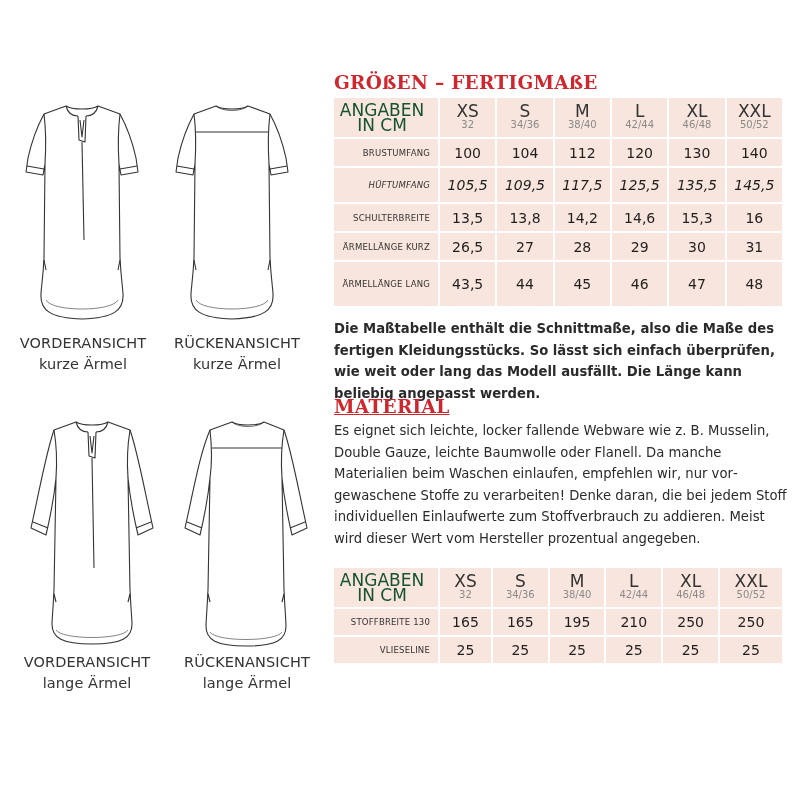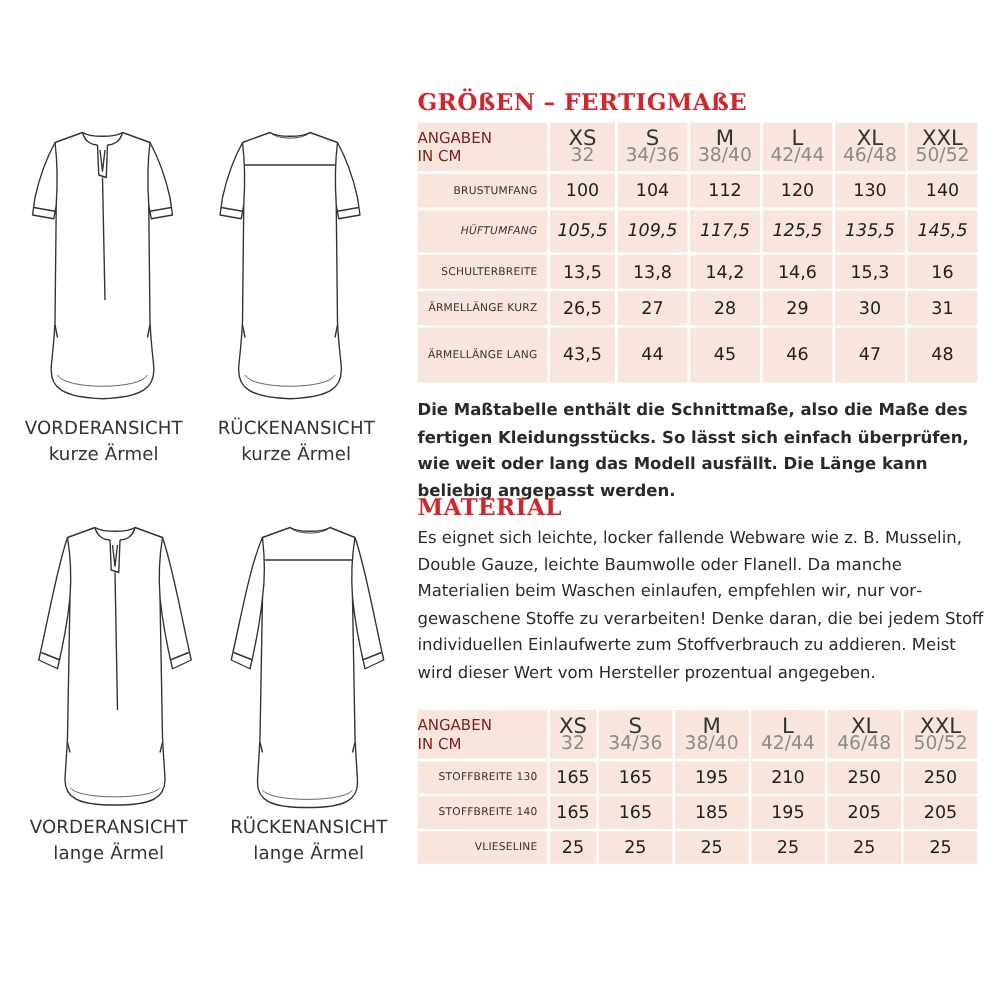--- a/index.html
+++ b/index.html
@@ -8,25 +8,25 @@
   .fig { position:absolute; }
   .fig svg { display:block; }
   .caption { position:absolute; text-align:center; font-family:"DejaVu Sans", sans-serif;
              color:#333; font-size:14.5px; line-height:21px; letter-spacing:0.1px; }
   .caption .cap-line2 { display:block; }
   h2.sec { position:absolute; margin:0; font-family:"DejaVu Serif", serif; font-weight:bold;
            color:#d0262d; font-size:18.5px; letter-spacing:0.3px; }
   table.sz { position:absolute; border-collapse:collapse; background:#f8e5dd;
              font-family:"DejaVu Sans", sans-serif; }
   table.sz td, table.sz th { border:2px solid #ffffff; padding:0; text-align:center; }
-  table.sz th.corner { text-align:left; padding-right:8px; color:#7f1d1d; font-weight:normal;
-                       font-size:12px; line-height:15px; }
+  table.sz th.corner { text-align:center; padding-right:8px; color:#14532d; font-weight:normal;
+                       font-size:17px; line-height:15px; }
   table.sz th.size { font-weight:normal; color:#333; }
   table.sz th.size .s-name { display:block; font-size:17px; line-height:14px; }
-  table.sz th.size .s-num { display:block; font-size:15px; line-height:13px; color:#8a8a8a; }
+  table.sz th.size .s-num { display:block; font-size:10px; line-height:13px; color:#8a8a8a; }
   table.sz td.rlabel { text-align:right; padding-right:8px; font-size:8.5px; letter-spacing:0.2px; color:#333; }
   table.sz td.val { font-size:14px; color:#1f1f1f;margin-left:12px; }
   p.body { position:absolute; margin:0; font-size:13.2px; line-height:21.5px; color:#2a2a2a; }
 </style>
 </head>
 <body>
 
 <div class="fig" style="left:22px;top:100px;">
   <svg width="120" height="225" viewBox="0 0 120 225" fill="none" stroke="#333" stroke-width="1.1" stroke-linejoin="round">
 
@@ -207,21 +207,21 @@
         <td class="val">45</td>
         <td class="val">46</td>
         <td class="val">47</td>
         <td class="val">48</td>
       </tr>
     </tbody>
 </table>
 
 <p class="body" style="left:334px;top:318px;width:460px;font-weight:bold;">Die Maßtabelle enthält die Schnittmaße, also die Maße des fertigen Kleidungsstücks. So lässt sich einfach überprüfen, wie weit oder lang das Modell ausfällt. Die Länge kann beliebig angepasst werden.</p>
 
-<h2 class="sec" style="left:334px;top:396px;">MATERIAL</h2>
+<h2 class="sec" style="left:334px;top:396px;text-decoration:underline;">MATERIAL</h2>
 
 <p class="body" style="left:334px;top:420px;width:462px;hyphens:manual;">Es eignet sich leichte, locker fallende Webware wie z. B. Musse­lin, Double Gauze, leichte Baumwolle oder Flanell. Da manche Materialien beim Waschen einlaufen, empfehlen wir, nur vor­gewaschene Stoffe zu verarbeiten! Denke daran, die bei jedem Stoff individuellen Einlaufwerte zum Stoffverbrauch zu addieren. Meist wird dieser Wert vom Hersteller prozentual angegeben.</p>
 
 <table class="sz" style="left:332px;top:566px;width:452px;">
   <colgroup>
       <col style="width:106px">
       <col>
       <col>
       <col>
       <col>
@@ -264,29 +264,20 @@
       <tr style="height: 28px;">
         <td class="rlabel">STOFFBREITE 130</td>
         <td class="val">165</td>
         <td class="val">165</td>
         <td class="val">195</td>
         <td class="val">210</td>
         <td class="val">250</td>
         <td class="val">250</td>
       </tr>
       <tr style="height: 28px;">
-        <td class="rlabel">STOFFBREITE 140</td>
-        <td class="val">165</td>
-        <td class="val">165</td>
-        <td class="val">185</td>
-        <td class="val">195</td>
-        <td class="val">205</td>
-        <td class="val">205</td>
-      </tr>
-      <tr style="height: 28px;">
         <td class="rlabel">VLIESELINE</td>
         <td class="val">25</td>
         <td class="val">25</td>
         <td class="val">25</td>
         <td class="val">25</td>
         <td class="val">25</td>
         <td class="val">25</td>
       </tr>
     </tbody>
 </table>

